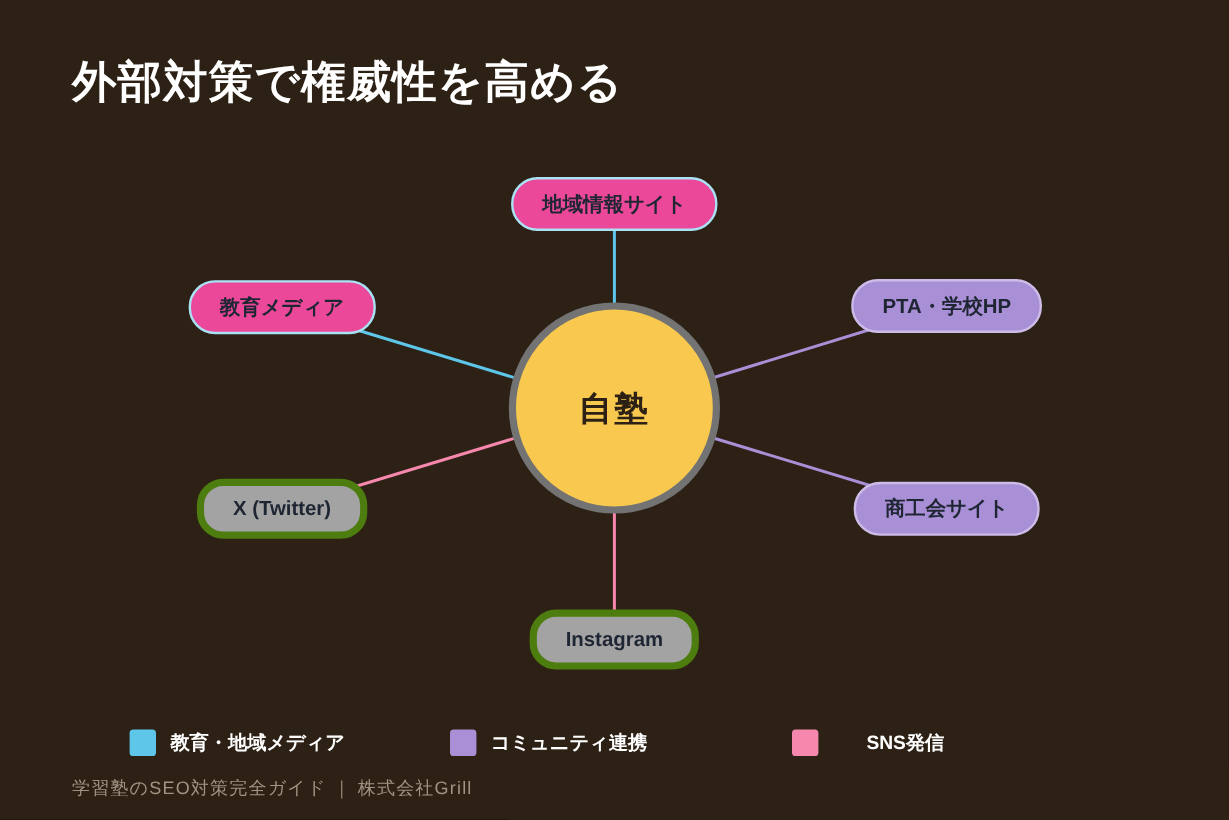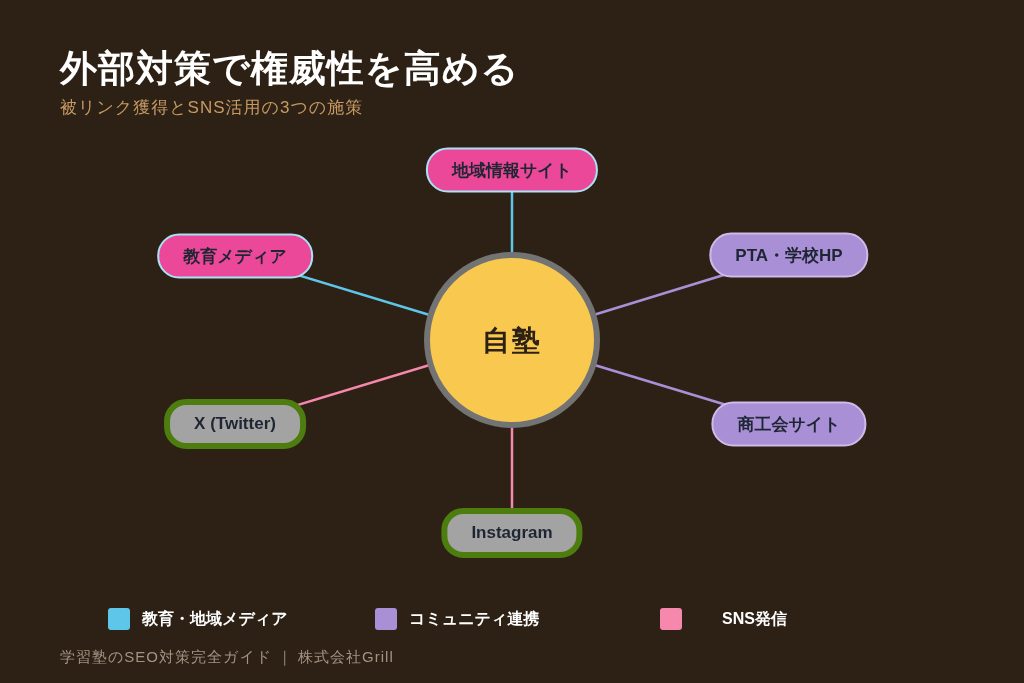--- a/index.html
+++ b/index.html
@@ -130,21 +130,20 @@
     color: #a39383;
     letter-spacing: 1px;
   }
 </style>
 </head>
 <body>
 
 <div class="slide">
 
   <div class="title">外部対策で権威性を高める</div>
-  <div class="subtitle">被リンク獲得とSNS活用の3つの施策</div>
 
   <svg class="edges" viewBox="0 0 1024 683">
     <line x1="512" y1="340" x2="512" y2="170" stroke-width="2.5" stroke="#5ec6e9"></line>
     <line x1="512" y1="340" x2="235" y2="256" stroke-width="2.5" stroke="#5ec6e9"></line>
     <line x1="512" y1="340" x2="789" y2="255" stroke-width="2.5" stroke="#a98fd6"></line>
     <line x1="512" y1="340" x2="235" y2="424" stroke-width="2.5" stroke="#f687ad"></line>
     <line x1="512" y1="340" x2="789" y2="424" stroke-width="2.5" stroke="#a98fd6"></line>
     <line x1="512" y1="340" x2="512" y2="509" stroke-width="2.5" stroke="#f687ad"></line>
   </svg>
 

